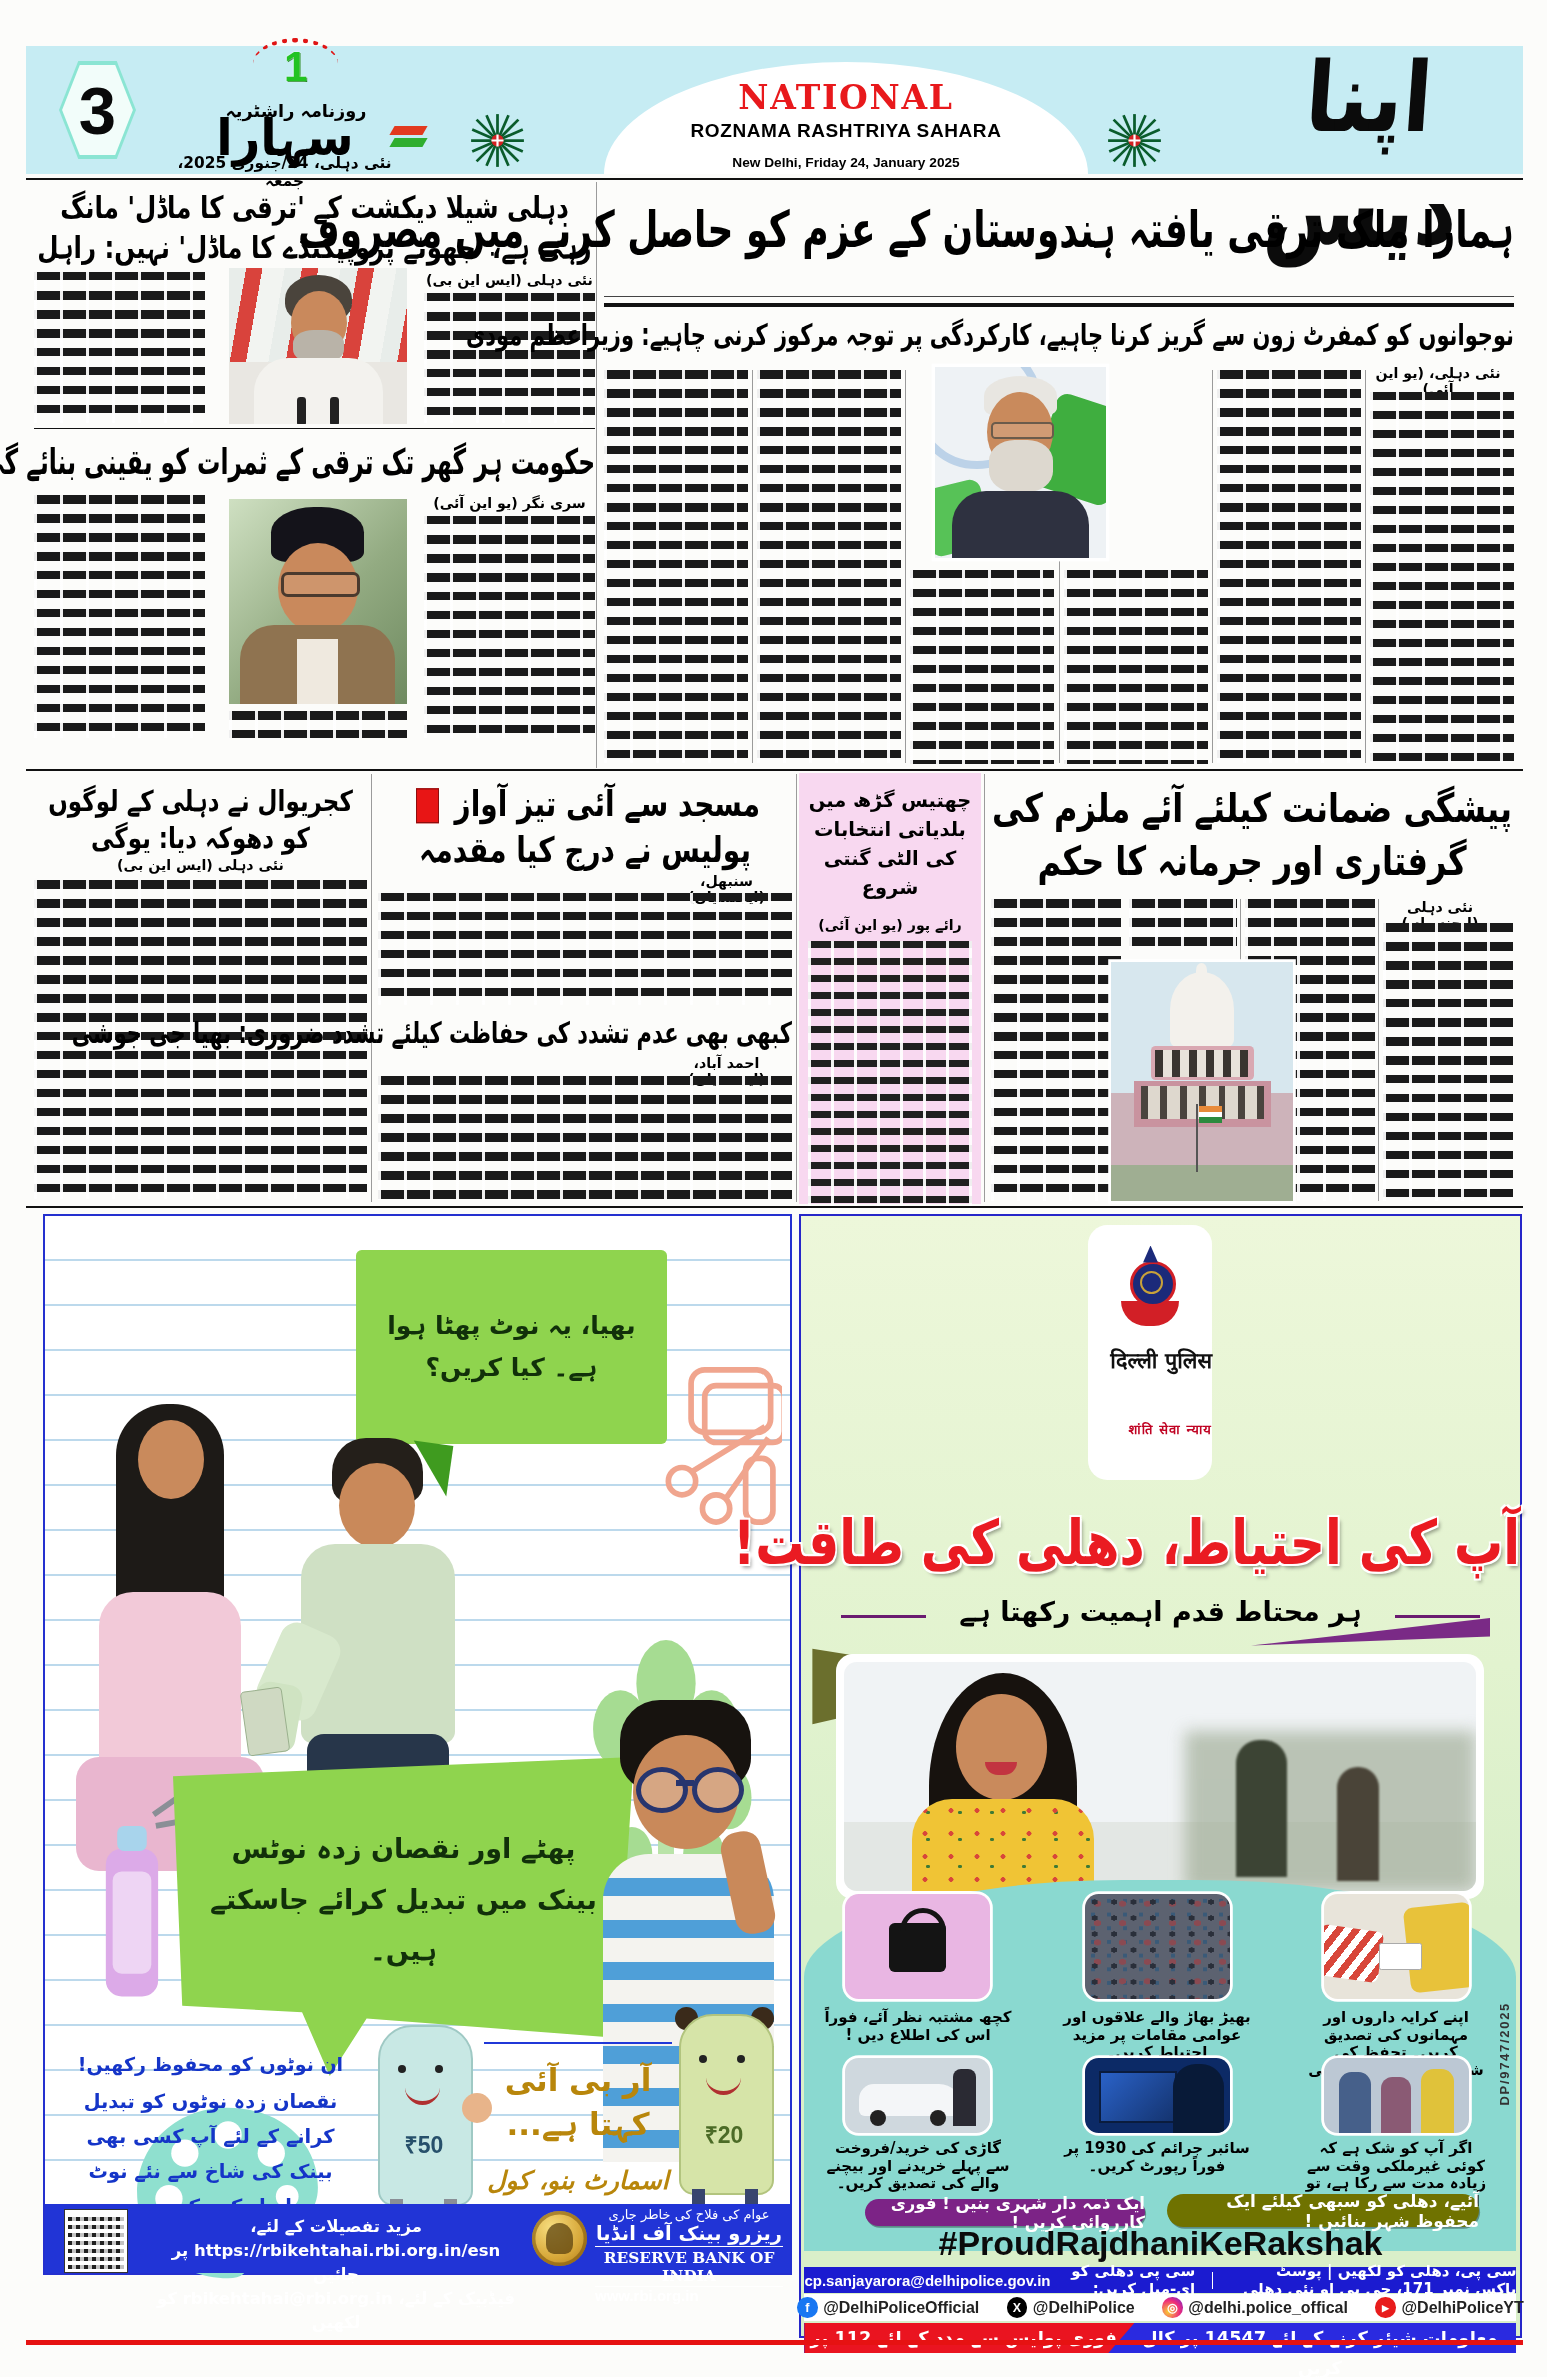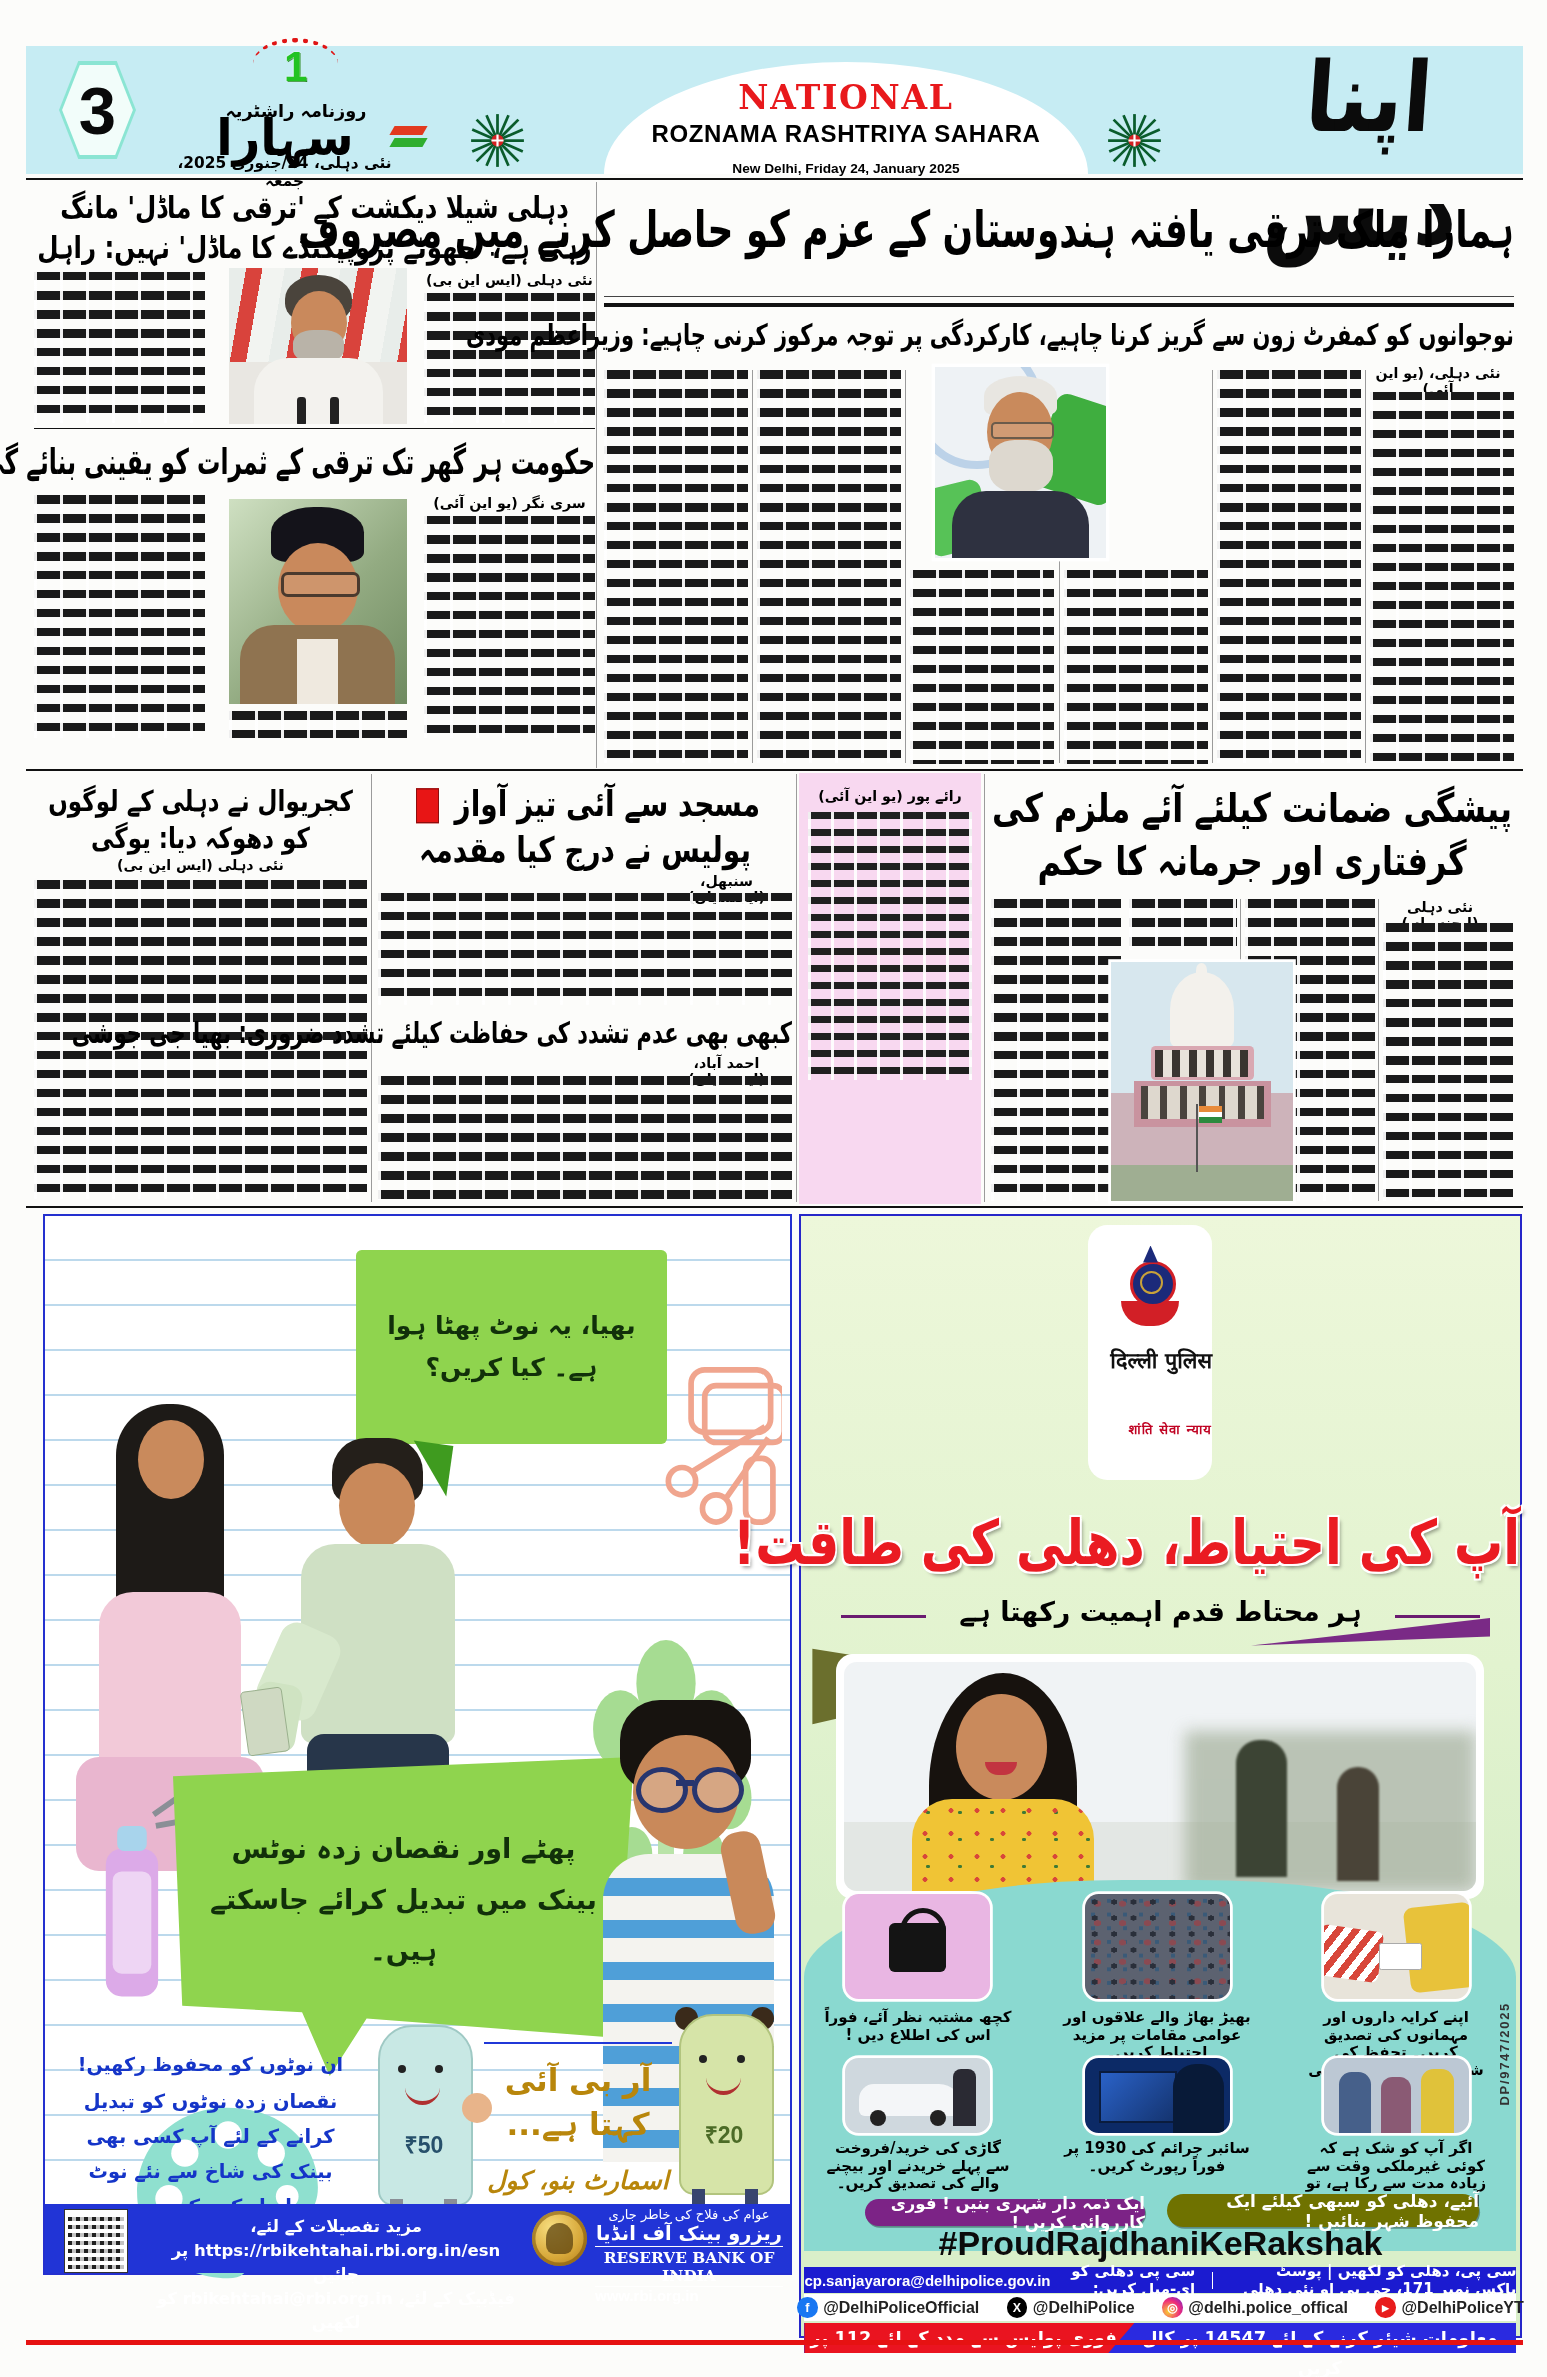--- a/index.html
+++ b/index.html
@@ -89,21 +89,21 @@
       <line x1="30" y1="4" x2="70" y2="96"></line>
         <line x1="70" y1="4" x2="30" y2="96"></line>
       <line x1="4" y1="30" x2="96" y2="70"></line>
         <line x1="4" y1="70" x2="96" y2="30"></line>
       <circle cx="50" cy="50" r="11" fill="#d42222"></circle>
       <path d="M50 39 v22 M39 50 h22" stroke="#fff" stroke-width="4"></path>
     </svg>
 
     <div class="abs arch" style="left:578px;top:16px;width:484px;height:112px;">
       <div class="nat c" style="margin-top:16px;">NATIONAL</div>
-      <div class="c b" style="font-size:24px;letter-spacing:0.6px;margin-top:3.4px;">ROZNAMA RASHTRIYA SAHARA</div>
+      <div class="c b" style="font-size:19px;letter-spacing:0.6px;margin-top:3.4px;">ROZNAMA RASHTRIYA SAHARA</div>
       <div class="c b" style="font-size:13.7px;margin-top:12.5px;">New  Delhi, Friday 24,  January 2025</div>
     </div>
 
     <svg class="abs fw" style="left:1081px;top:67px;" width="55" height="55" viewBox="0 0 100 100">
       <line x1="50" y1="2" x2="50" y2="98"></line>
         <line x1="2" y1="50" x2="98" y2="50"></line>
       <line x1="12" y1="12" x2="88" y2="88"></line>
         <line x1="88" y1="12" x2="12" y2="88"></line>
       <line x1="30" y1="4" x2="70" y2="96"></line>
         <line x1="70" y1="4" x2="30" y2="96"></line>
@@ -216,20 +216,21 @@
 
   <div class="abs uhl sy14 nw" style="left:378px;top:1015px;width:414px;font-size:21px;">کبھی بھی عدم تشدد کی حفاظت کیلئے تشدد ضروری: بھیا جی جوشی</div>
   <div class="abs" style="left:661px;top:1055px;width:131px;">
     <div class="dl">احمد آباد، (ایجنسیاں)</div>
   </div>
   <div class="abs greek" style="left:378px;top:1076px;width:414px;height:124px;"></div>
 
   <div class="vrule" style="left:796px;top:774px;height:428px;"></div>
 
   <div class="abs" style="left:799px;top:773px;width:182px;height:431px;background:#f8d8f0;">
+    <div class="uhl" style="font-size:19.4px;padding:12.5px 6.8px 0 6.8px;line-height:1.5;">چھتیس گڑھ میں بلدیاتی انتخابات کی الٹی گنتی شروع</div>
     <div class="dl" style="margin-top:15px;">رائے پور (یو این آئی)</div>
     <div class="greek lt" style="margin:8px 9px 0 9px;height:268px;"></div>
   </div>
 
   <div class="vrule" style="left:984px;top:774px;height:428px;"></div>
 
   <div class="abs uhl sy125" style="left:991px;top:782px;width:522px;font-size:32px;">پیشگی ضمانت کیلئے آئے ملزم کی گرفتاری اور جرمانہ کا حکم</div>
   <div class="abs" style="left:1367px;top:899px;width:146px;">
     <div class="dl">نئی دہلی (ایجنسیاں)</div>
   </div>

